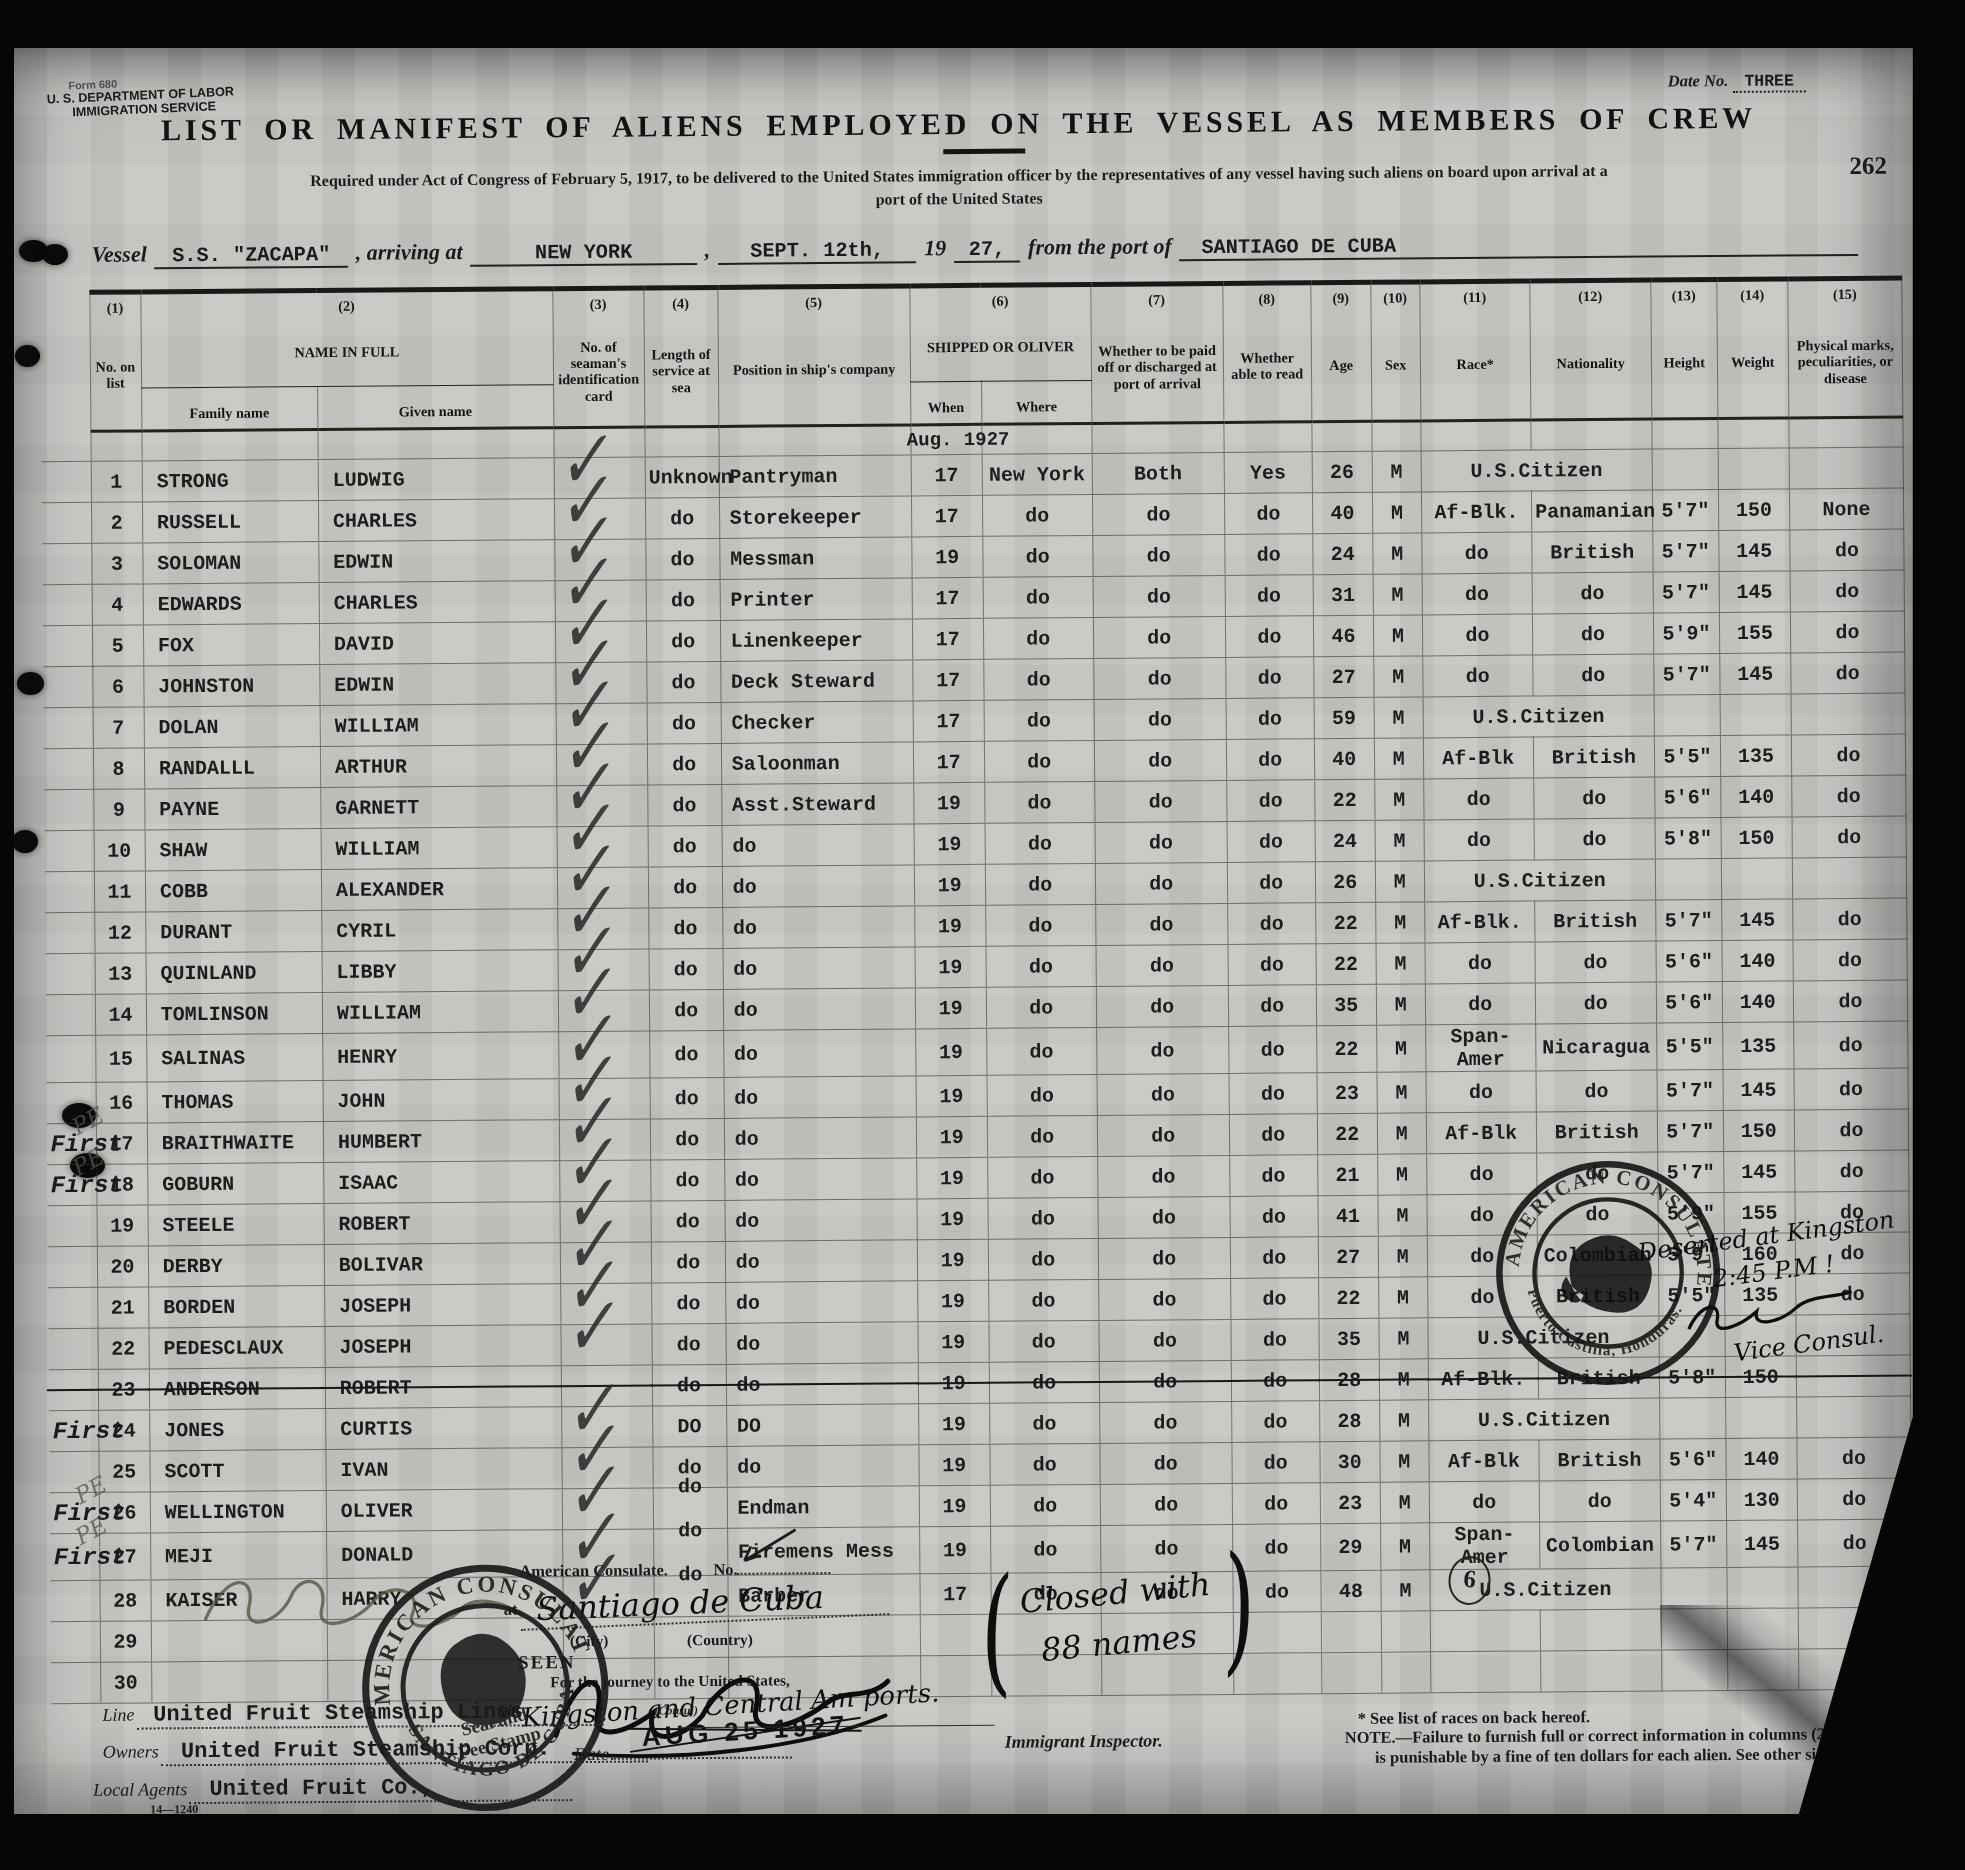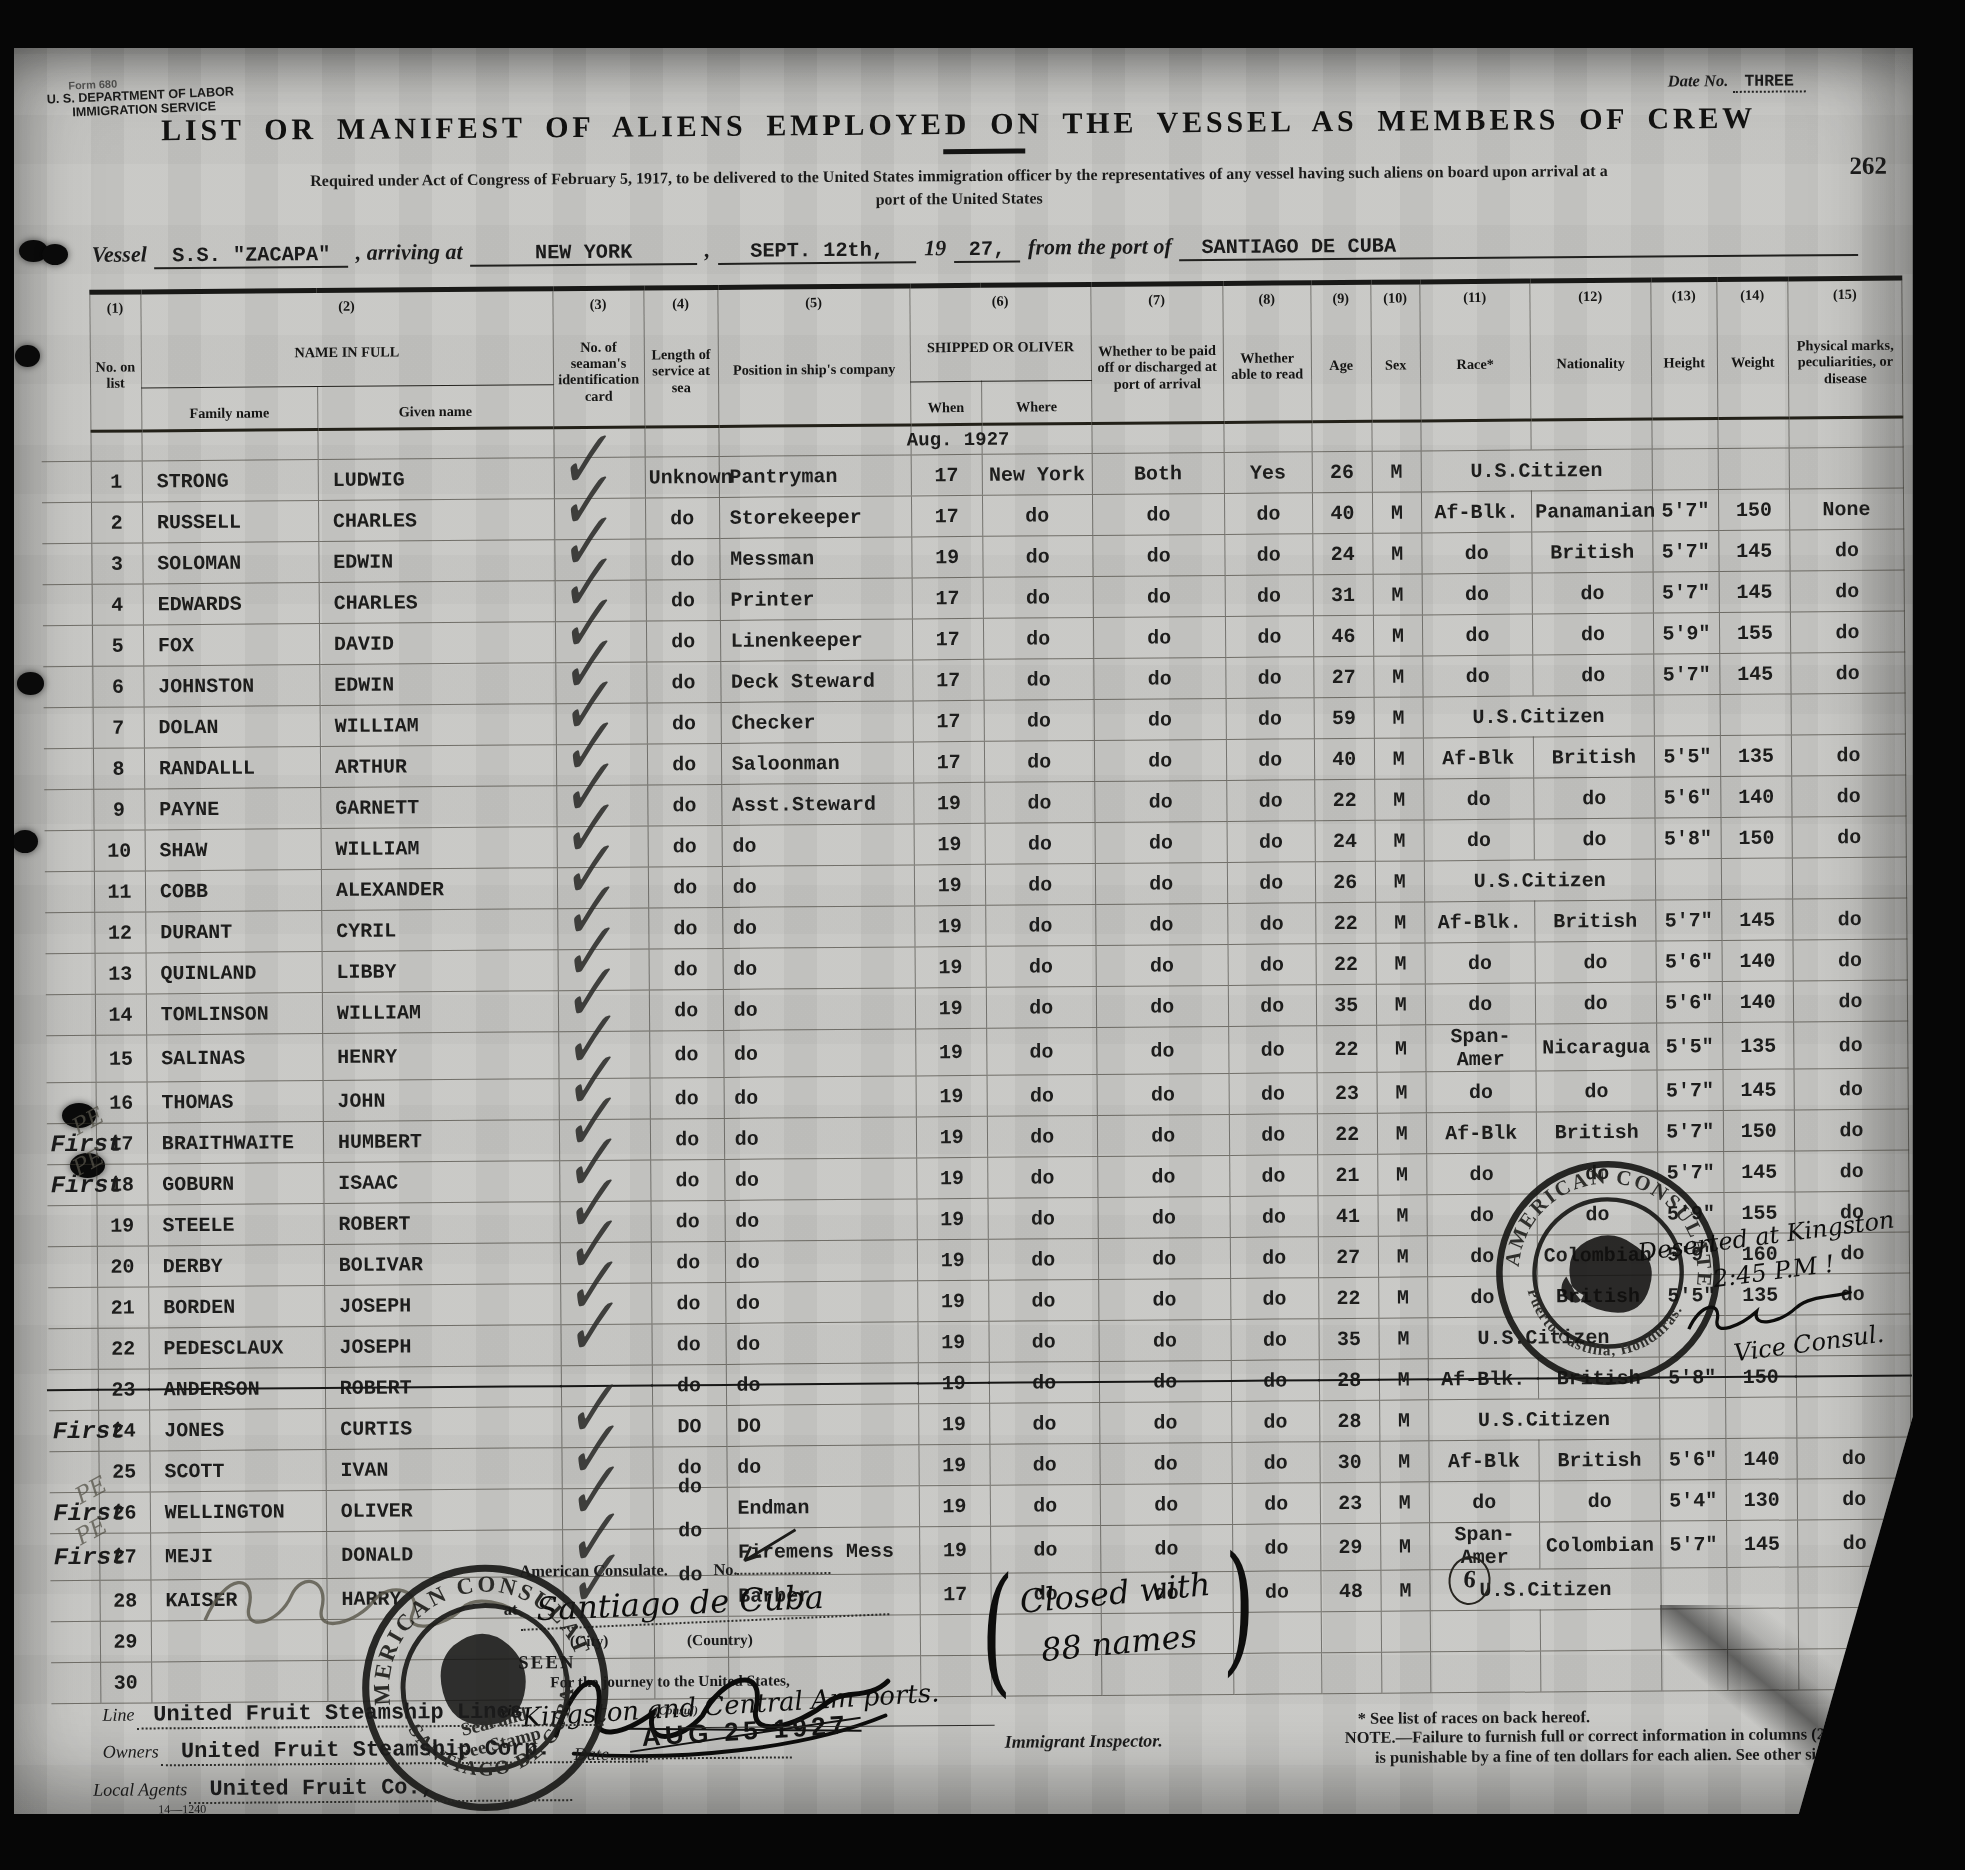--- a/index.html
+++ b/index.html
@@ -954,21 +954,21 @@
      <span class="fval dotline" style="width:450px;padding-left:16.5px;">United Fruit Steamship Lines</span>
    </div>
    <div class="ov" style="left:81px;top:1685px;">
      <span class="flab">Owners</span>
      <span class="fval dotline" style="width:467px;padding-left:20px;">United Fruit Steamship Corp.</span>
    </div>
    <div class="ov" style="left:71px;top:1723px;">
      <span class="flab">Local Agents</span>
      <span class="fval dotline" style="width:363px;padding-left:20px;">United Fruit Co.,</span>
    </div>
-   <div class="ov" style="left:136px;top:1748px;font-size:12px;font-weight:normal;">14—1240</div>
+   <div class="ov" style="left:128px;top:1748px;font-size:12px;font-weight:bold;">14—1240</div>
 
    <div class="ov" style="left:657px;top:1677px;width:316px;border-top:1.6px solid #2b2a27;"></div>
    <div class="ov flab" style="left:983px;top:1684px;font-weight:bold;">Immigrant Inspector.</div>
 
    <div class="ov note" style="left:1336px;top:1664px;">* See list of races on back hereof.</div>
    <div class="ov note" style="left:1323px;top:1683px;">NOTE.—Failure to furnish full or correct information in columns (2), (5), (6), and</div>
    <div class="ov note" style="left:1353px;top:1703px;">is punishable by a fine of ten dollars for each alien.   See other side.</div>
 
   </div>
   <div class="fold"></div>

